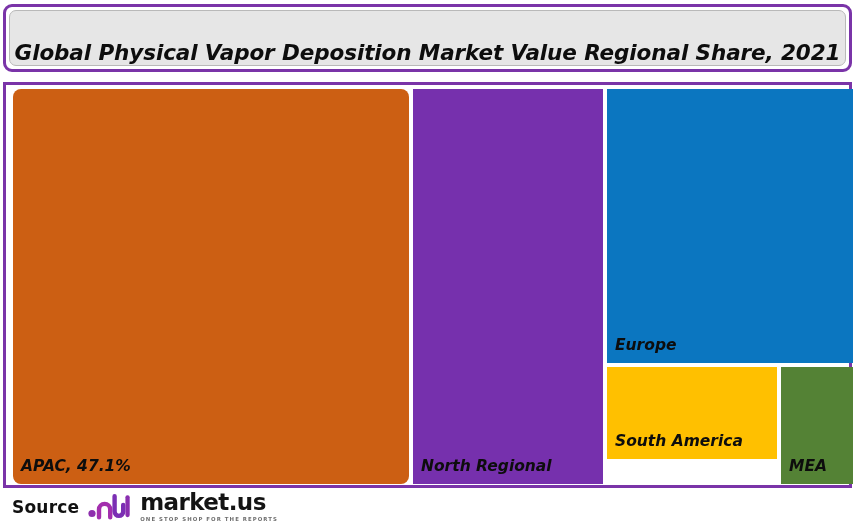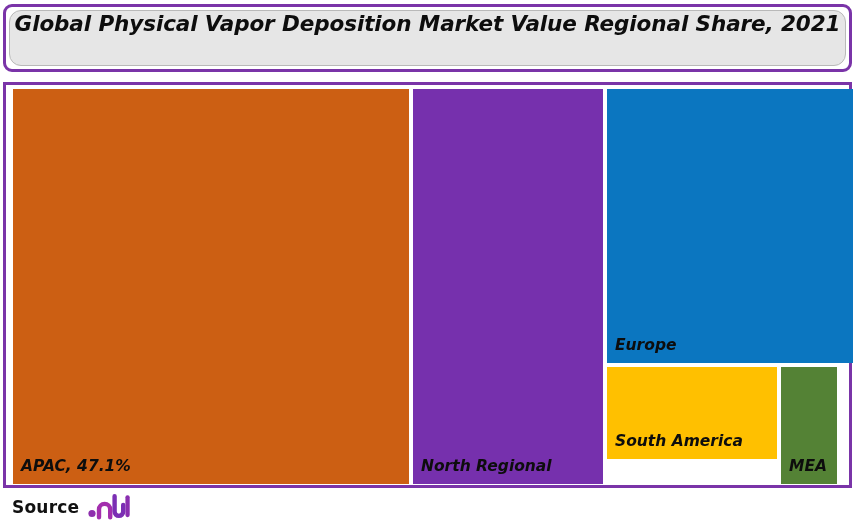--- a/index.html
+++ b/index.html
@@ -27,23 +27,23 @@
     box-sizing: border-box;
     background: #ffffff;
     padding: 3px;
   }
   #title-box {
     width: 100%;
     height: 100%;
     box-sizing: border-box;
     background: #e6e6e6;
     border: 1px solid #b9b9b9;
-    border-radius: 12px;
+    border-radius: 7px;
     display: flex;
-    align-items: flex-start;
+    align-items: flex-end;
     justify-content: center;
   }
   #title-text {
     font-size: 21.5px;
     font-weight: bold;
     font-style: italic;
     color: #0d0d0d;
     letter-spacing: -0.1px;
     white-space: nowrap;
   }
@@ -136,46 +136,50 @@
 
 <div id="title-frame">
   <div id="title-box">
     <span id="title-text">Global Physical Vapor Deposition Market Value Regional Share, 2021</span>
   </div>
 </div>
 
 <div id="chart-frame">
   <div id="treemap">
 
-    <div class="tile" style="left: 0px; top: 0px; width: 396px; height: 395px; background: rgb(204, 95, 19);">
+    <div class="tile" style="left: 0px; top: 0px; width: 396px; height: 395px; background: rgb(204, 95, 19); border-radius: 8px;">
       <span class="tile-label">APAC, 47.1%</span>
     </div>
 
     <div class="tile" style="left: 400px; top: 0px; width: 190px; height: 395px; background: rgb(118, 48, 173);">
       <span class="tile-label">North Regional</span>
     </div>
 
     <div class="tile" style="left: 594px; top: 0px; width: 246px; height: 274px; background: rgb(11, 118, 192);">
       <span class="tile-label">Europe</span>
     </div>
 
     <div class="tile" style="left: 594px; top: 278px; width: 170px; height: 92px; background: rgb(255, 192, 0);">
       <span class="tile-label">South America</span>
     </div>
 
-    <div class="tile" style="left: 768px; top: 278px; width: 56px; height: 117px; background: rgb(84, 130, 53);">
+    <div class="tile" style="left: 768px; top: 278px; width: 72px; height: 117px; background: rgb(84, 130, 53);">
       <span class="tile-label">MEA</span>
     </div>
 
   </div>
 </div>
 
 <div id="footer">
   <span id="source-label">Source</span>
   <div id="logo">
     <svg id="logo-mark" width="46" height="27" viewBox="0 0 46 27">
       <circle cx="4" cy="20.5" r="3.6" fill="#8e2fae"></circle>
       <path d="M11 24.2 L11 16.5 A5.6 5.6 0 0 1 22.2 16.5 L22.2 24.2" fill="none" stroke="#a32fae" stroke-width="4.4" stroke-linecap="round"></path>
       <path d="M26.6 3.2 L26.6 18.6 A4.3 4.3 0 0 0 35.2 18.6 L35.2 12" fill="none" stroke="#7b2fb4" stroke-width="4.4" stroke-linecap="round"></path>
       <rect x="37.4" y="2.2" width="4.3" height="22" rx="2.1" fill="#8a2fb0"></rect>
     </svg>
+    <div id="logo-text-wrap">
+      <span id="logo-word">market.us</span>
+      <span id="logo-tagline">ONE STOP SHOP FOR THE REPORTS</span>
+    </div>
   </div>
 </div>
 
 </body></html>

